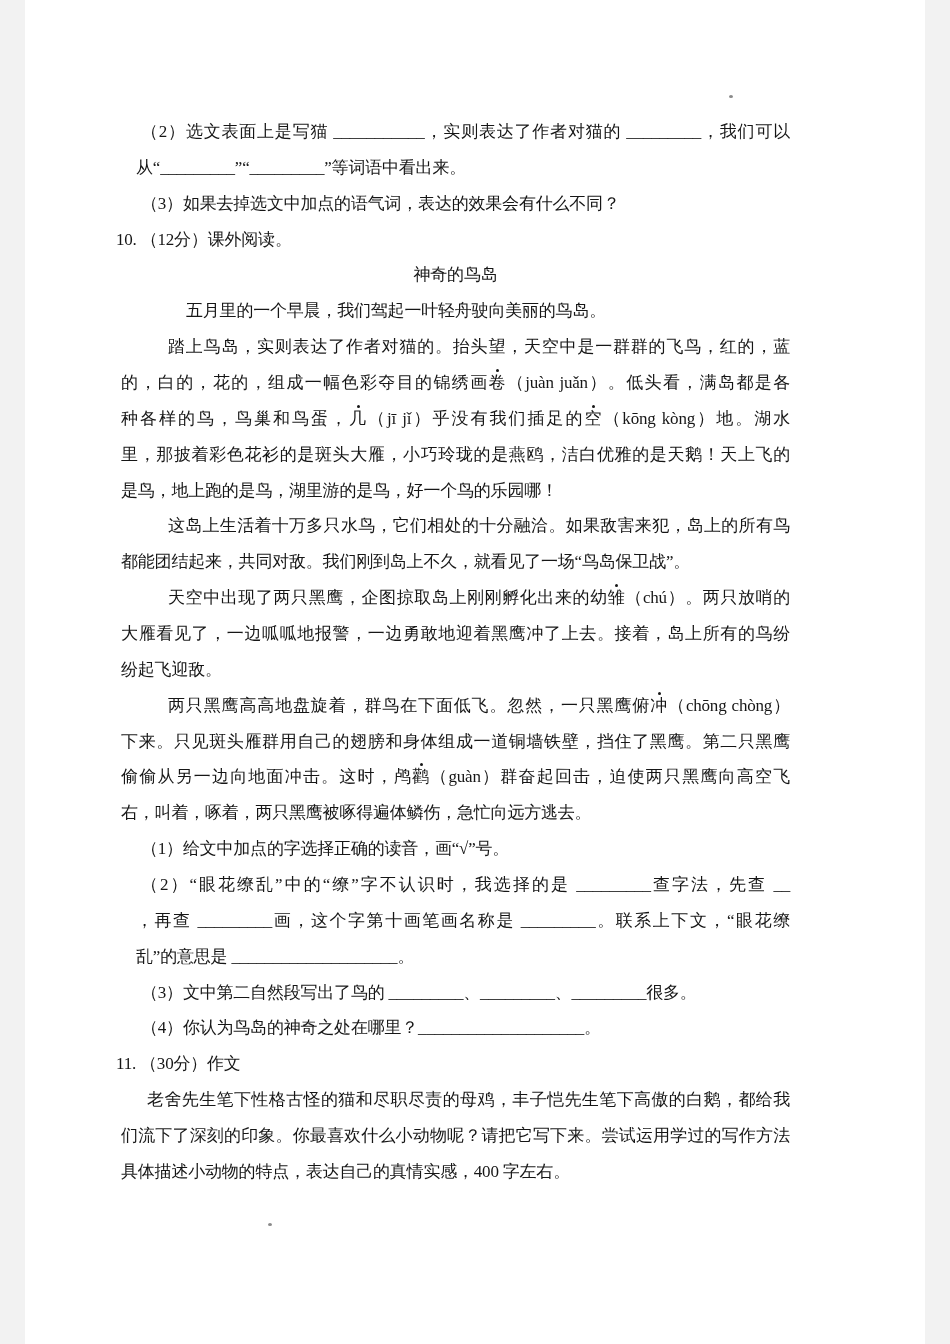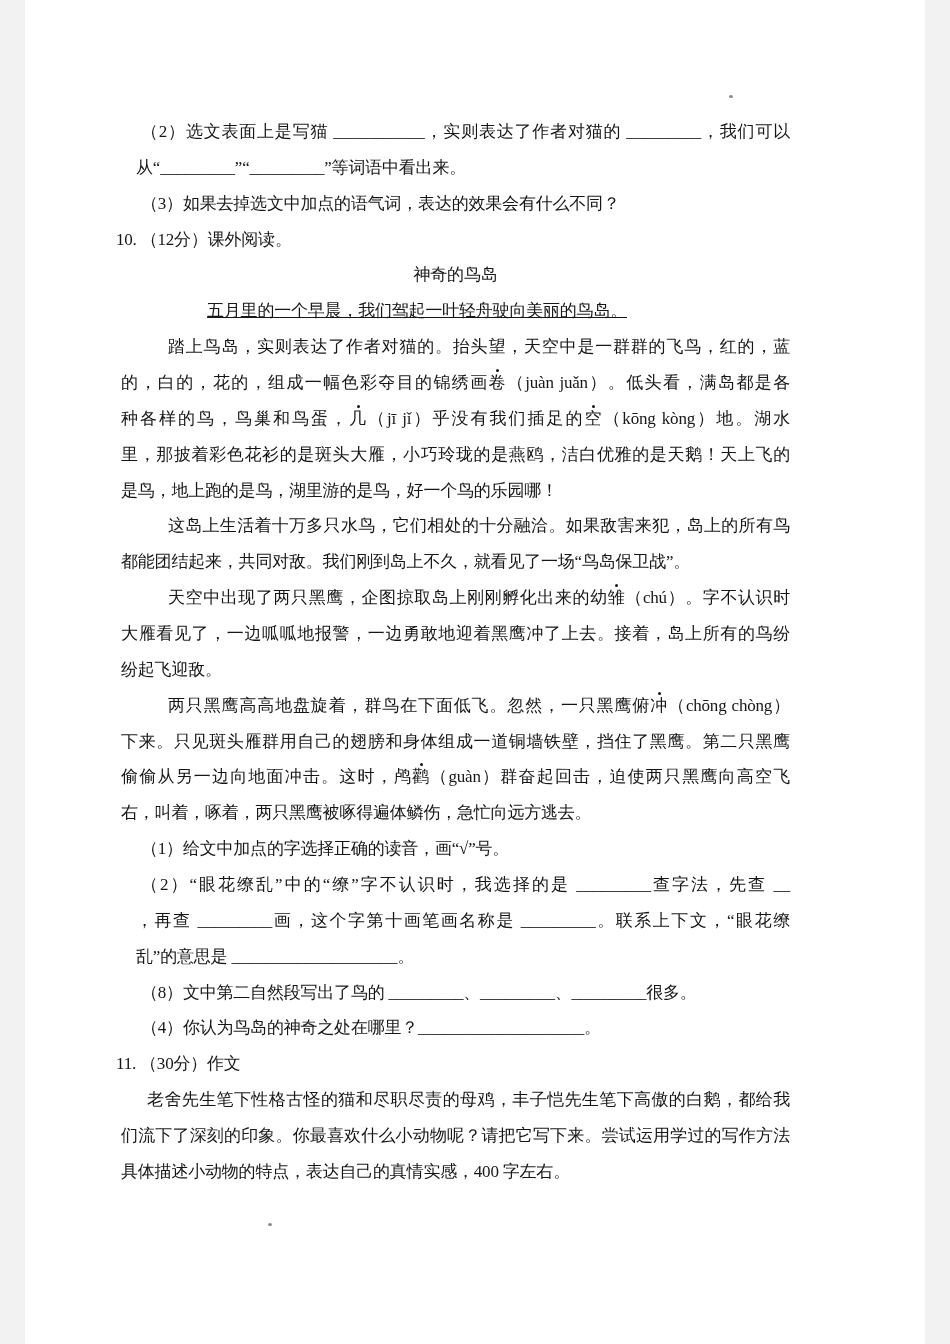--- a/index.html
+++ b/index.html
@@ -20,21 +20,21 @@
     height: 35.87px;
     line-height: 35.87px;
     letter-spacing: -0.2px;
     overflow: visible;
   }
   
   .n   { margin-left: -5px; }   
   .s   { margin-left: 20px; }   
   .sc  { margin-left: 15px; }   
   .p   { margin-left: 47px; }   
-  .p6  { margin-left: 86px; text-decoration: underline; }   
+  .p6  { margin-left: 65px; }   
   .p29 { margin-left: 26px; }   
   .b   { margin-left: 0; }      
   .t   { text-align: center; margin-left: 0; }  
   
   .f { text-align: justify; text-align-last: justify; }
   
   .d { position: relative; }
   .d::after {
     content: "";
     position: absolute;
@@ -64,32 +64,32 @@
       <div class="line n"><span>10. （12分）课外阅读。</span></div>
       <div class="line t"><span>神奇的鸟岛</span></div>
       <div class="line p6"><span>五月里的一个早晨，我们驾起一叶轻舟驶向美丽的鸟岛。</span></div>
       <div class="line p f"><span>踏上鸟岛，实则表达了作者对猫的。抬头望，天空中是一群群的飞鸟，红的，蓝</span></div>
       <div class="line b f"><span>的，白的，花的，组成一幅色彩夺目的锦绣画</span><span class="d">卷</span><span>（juàn juǎn）。低头看，满岛都是各</span></div>
       <div class="line b f"><span>种各样的鸟，鸟巢和鸟蛋，</span><span class="d">几</span><span>（jī jǐ）乎没有我们插足的</span><span class="d">空</span><span>（kōng kòng）地。湖水</span></div>
       <div class="line b f"><span>里，那披着彩色花衫的是斑头大雁，小巧玲珑的是燕鸥，洁白优雅的是天鹅！天上飞的</span></div>
       <div class="line b"><span>是鸟，地上跑的是鸟，湖里游的是鸟，好一个鸟的乐园哪！</span></div>
       <div class="line p f"><span>这岛上生活着十万多只水鸟，它们相处的十分融洽。如果敌害来犯，岛上的所有鸟</span></div>
       <div class="line b"><span>都能团结起来，共同对敌。我们刚到岛上不久，就看见了一场“鸟岛保卫战”。</span></div>
-      <div class="line p f"><span>天空中出现了两只黑鹰，企图掠取岛上刚刚孵化出来的幼</span><span class="d">雏</span><span>（chú）。字不认识时</span></div>
+      <div class="line p f"><span>天空中出现了两只黑鹰，企图掠取岛上刚刚孵化出来的幼</span><span class="d">雏</span><span>（chú）。两只放哨的</span></div>
       <div class="line b f"><span>大雁看见了，一边呱呱地报警，一边勇敢地迎着黑鹰冲了上去。接着，岛上所有的鸟纷</span></div>
       <div class="line b"><span>纷起飞迎敌。</span></div>
       <div class="line p f"><span>两只黑鹰高高地盘旋着，群鸟在下面低飞。忽然，一只黑鹰俯</span><span class="d">冲</span><span>（chōng chòng）</span></div>
       <div class="line b f"><span>下来。只见斑头雁群用自己的翅膀和身体组成一道铜墙铁壁，挡住了黑鹰。第二只黑鹰</span></div>
       <div class="line b f"><span>偷偷从另一边向地面冲击。这时，鸬</span><span class="d">鹳</span><span>（guàn）群奋起回击，迫使两只黑鹰向高空飞</span></div>
       <div class="line b"><span>右，叫着，啄着，两只黑鹰被啄得遍体鳞伤，急忙向远方逃去。</span></div>
       <div class="line s"><span>（1）给文中加点的字选择正确的读音，画“√”号。</span></div>
       <div class="line s f"><span>（2）“眼花缭乱”中的“缭”字不认识时，我选择的是 _________查字法，先查 __</span></div>
       <div class="line sc f"><span>，再查 _________画，这个字第十画笔画名称是 _________。联系上下文，“眼花缭</span></div>
       <div class="line sc"><span>乱”的意思是 ____________________。</span></div>
-      <div class="line s"><span>（8）文中第二自然段写出了鸟的 _________、_________、_________很多。</span></div>
+      <div class="line s"><span>（3）文中第二自然段写出了鸟的 _________、_________、_________很多。</span></div>
       <div class="line s"><span>（4）你认为鸟岛的神奇之处在哪里？____________________。</span></div>
       <div class="line n"><span>11. （30分）作文</span></div>
       <div class="line p29 f"><span>老舍先生笔下性格古怪的猫和尽职尽责的母鸡，丰子恺先生笔下高傲的白鹅，都给我</span></div>
       <div class="line b f"><span>们流下了深刻的印象。你最喜欢什么小动物呢？请把它写下来。尝试运用学过的写作方法</span></div>
       <div class="line b"><span>具体描述小动物的特点，表达自己的真情实感，400 字左右。</span></div>
     </div>
   <div class="speck speck-1"></div>
   <div class="speck speck-2"></div>
 </div>
 

